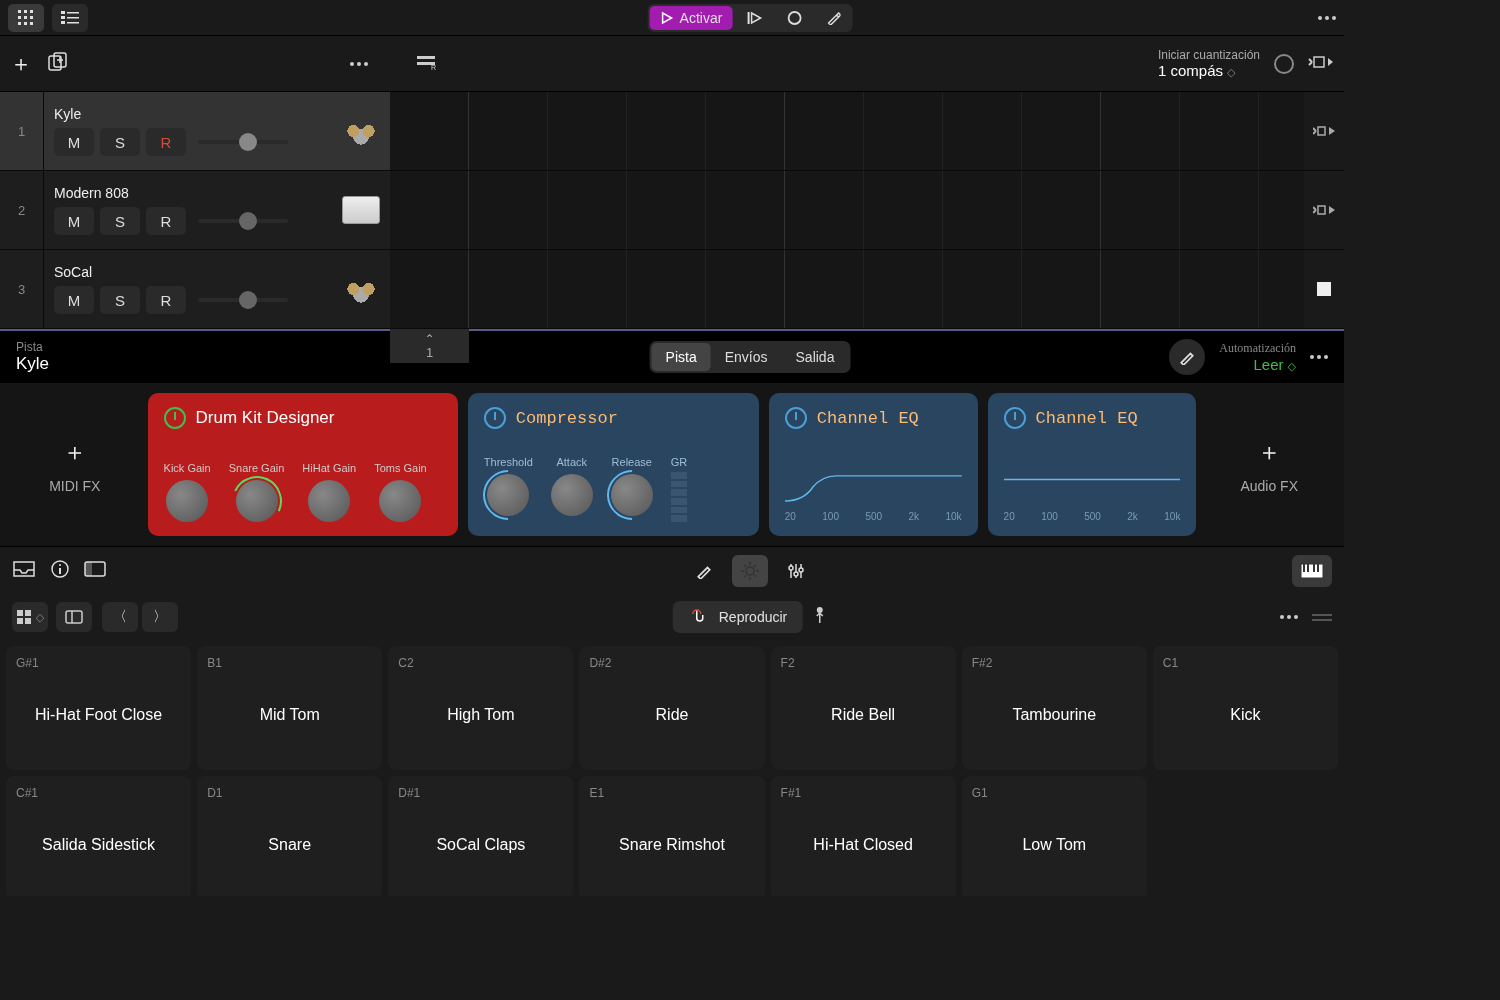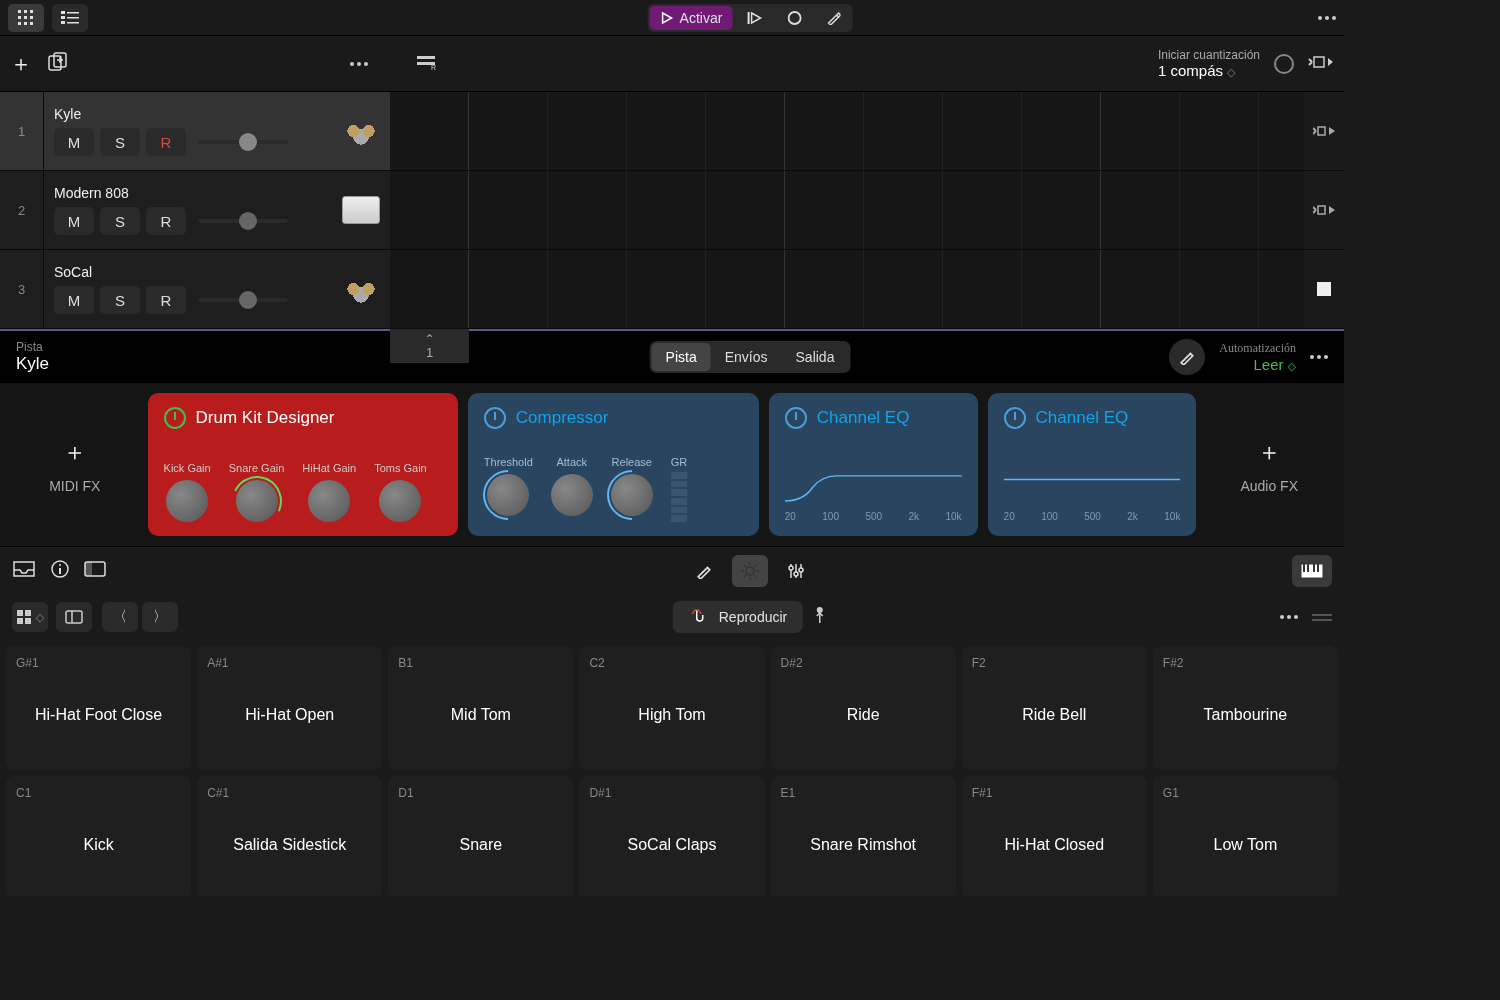--- a/index.html
+++ b/index.html
@@ -3,21 +3,21 @@
 <meta charset="utf-8">
 <style>
 * { margin: 0; padding: 0; box-sizing: border-box; font-family: -apple-system, "Helvetica Neue", sans-serif; }
 body { background: #1a1a1a; color: #e0e0e0; width: 1344px; height: 896px; overflow: hidden; font-size: 14px; }
 .top-bar { height: 36px; background: #1a1a1a; display: flex; align-items: center; padding: 0 8px; border-bottom: 1px solid #000; }
 .top-left { display: flex; gap: 8px; }
 .icon-btn { width: 36px; height: 28px; background: #2a2a2a; border-radius: 5px; display: flex; align-items: center; justify-content: center; cursor: pointer; color: #e0e0e0; }
 .icon-btn.active { background: #3a3a3a; }
 .top-center { position: absolute; left: 50%; transform: translateX(-50%); display: flex; gap: 4px; align-items: center; background: #2a2a2a; border-radius: 6px; padding: 2px; }
 .top-center .seg { padding: 4px 10px; border-radius: 5px; display: flex; align-items: center; gap: 6px; cursor: pointer; }
-.top-center .seg.active { background: #701a75; }
+.top-center .seg.active { background: #a21caf; }
 .top-right { margin-left: auto; }
 .secondary-bar { height: 56px; background: #1a1a1a; display: flex; align-items: center; padding: 0 10px; border-bottom: 1px solid #000; }
 .secondary-left { display: flex; gap: 16px; align-items: center; }
 .secondary-center { margin-left: auto; margin-right: auto; position:absolute; left:350px;}
 .secondary-right { margin-left: auto; display: flex; align-items: center; gap: 14px; }
 .quant-block { text-align: left; font-size: 12px; color: #aaa; }
 .quant-block .value { color: #fff; font-size: 15px; }
 .circle-btn { width: 20px; height: 20px; border: 2px solid #888; border-radius: 50%; }
 .cycle-icon svg { width:26px; height:18px; }
 .tracks-area { display: flex; height: 237px; background: #1c1c1c; }
@@ -64,21 +64,21 @@
 .plugin-card { height: 143px; border-radius: 10px; padding: 14px 16px; display:flex; flex-direction:column; position:relative;}
 .plugin-card.gray { background: #b91c1c; width: 320px; }
 .plugin-card.blue { background: #2a4560; width: 300px; }
 .plugin-card.blue.small { width: 215px; }
 .plugin-head { display:flex; align-items:center; gap:10px; margin-bottom:10px;}
 .power-btn { width:22px; height:22px; border-radius:50%; border:2px solid #3fbf4f; display:flex; align-items:center; justify-content:center;}
 .power-btn.blue-p { border-color:#4a9fd8;}
 .power-btn::after{content:''; width:2px; height:8px; background:#3fbf4f; position:relative; top:-2px;}
 .power-btn.blue-p::after{background:#4a9fd8;}
 .plugin-title { font-size:17px; color:#fff; font-weight:500;}
-.plugin-card.blue .plugin-title{ color:#0ea5e9;}
+.plugin-card.blue .plugin-title{ color:#fdba74;font-family:Liberation Mono, monospace;}
 .knob-row { display:flex; gap:18px; margin-top:auto;}
 .knob-col { display:flex; flex-direction:column; align-items:center; gap:6px; font-size:11px; color:#ccc;}
 .plugin-card.blue .knob-col{color:#9fbed8;}
 .knob { width:42px; height:42px; border-radius:50%; background: radial-gradient(circle at 35% 35%, #888, #555); position:relative;}
 .knob::after{content:''; position:absolute; inset:-4px; border-radius:50%; border:2px solid transparent;}
 .knob.green-arc::after{ border-top-color:#5fd860; border-right-color:#5fd860; transform:rotate(-20deg);}
 .knob.blue-arc::after{ border-left-color:#5fb8f0; border-bottom-color:#5fb8f0; transform:rotate(45deg);}
 .gr-meter { display:flex; flex-direction:column; align-items:center; gap:4px;}
 .gr-bars { width:16px; height:50px; display:flex; flex-direction:column; gap:2px;}
 .gr-bars div{ flex:1; background:#3a5570;}
@@ -570,24 +570,20 @@
       </div>
   </div>
 </div>
 
 <div class="pads-grid">
   <div class="pad">
       <div class="note">G#1</div>
       <div class="name">Hi-Hat Foot Close</div>
     </div>
   <div class="pad">
-      <div class="note">A#1</div>
-      <div class="name">Hi-Hat Open</div>
-    </div>
-  <div class="pad">
       <div class="note">B1</div>
       <div class="name">Mid Tom</div>
     </div>
   <div class="pad">
       <div class="note">C2</div>
       <div class="name">High Tom</div>
     </div>
   <div class="pad">
       <div class="note">D#2</div>
       <div class="name">Ride</div>

